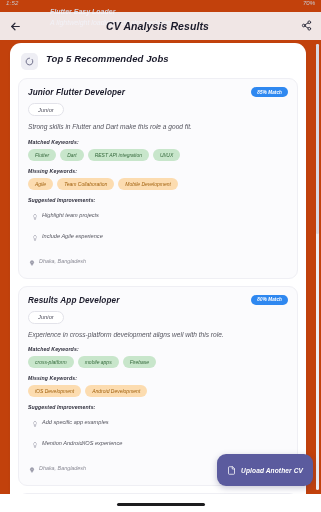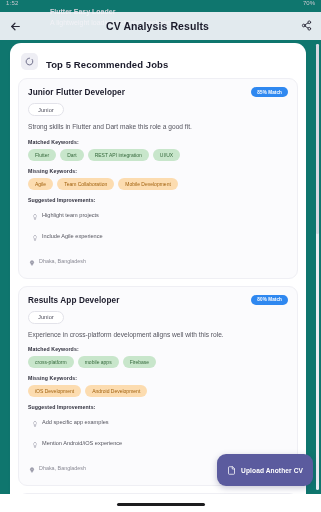--- a/index.html
+++ b/index.html
@@ -2,21 +2,21 @@
 <html><head>
 <meta charset="utf-8">
 <style>
   * { box-sizing: border-box; margin: 0; padding: 0; }
   html, body {
     width: 321px; height: 512px;
     font-family: "Liberation Sans", sans-serif;
     background: #ffffff;
     overflow: hidden;
   }
-  .phone { position: relative; width: 321px; height: 512px; background: #0f766e; overflow: hidden; }
+  .phone { position: relative; width: 321px; height: 512px; background: #c2410c; overflow: hidden; font-style: italic; }
 
   
   .ghost-layer { position: absolute; left: 0; top: 0; width: 321px; height: 40px; overflow: hidden; z-index: 1; }
   .ghost-status { position: absolute; left: 6px; top: 0px; font-size: 6px; color: #c8c8d0; letter-spacing: .2px; }
   .ghost-status-r { position: absolute; right: 6px; top: 0px; font-size: 6px; color: #c8c8d0; }
   .ghost-title { position: absolute; left: 50px; top: 8px; font-size: 7px; color: #d5d3dc; font-weight: bold; white-space: nowrap; }
   .ghost-sub { position: absolute; left: 50px; top: 19px; font-size: 7px; color: #d3d2dd; white-space: nowrap; }
 
   
   .appbar {
@@ -35,21 +35,21 @@
   
   .body-area { position: absolute; left: 0; top: 40px; width: 321px; height: 472px; z-index: 2; }
 
   .panel {
     position: absolute; left: 10px; top: 3px; width: 296px;
     background: #ffffff; border-radius: 11px;
     box-shadow: 0 1px 3px rgba(40,40,80,0.07);
     padding: 9px 8px 8px 8px;
   }
 
-  .panel-head { display: flex; align-items: flex-end; gap: 8px; padding: 1px 2px 8px 3px; }
+  .panel-head { display: flex; align-items: flex-start; gap: 8px; padding: 1px 2px 8px 3px; }
   .panel-icon {
     width: 17px; height: 17px; border-radius: 5px; background: #eeeef4;
     display: flex; align-items: center; justify-content: center; flex: none;
   }
   .panel-title { font-size: 9.5px; font-weight: bold; color: #1b1b2b; letter-spacing: .1px; }
 
   
   .job-card {
     background: #fbfbfd; border: 1px solid #efeff4; border-radius: 9px;
     padding: 8px 9px 8px 9px; margin-bottom: 7px;

